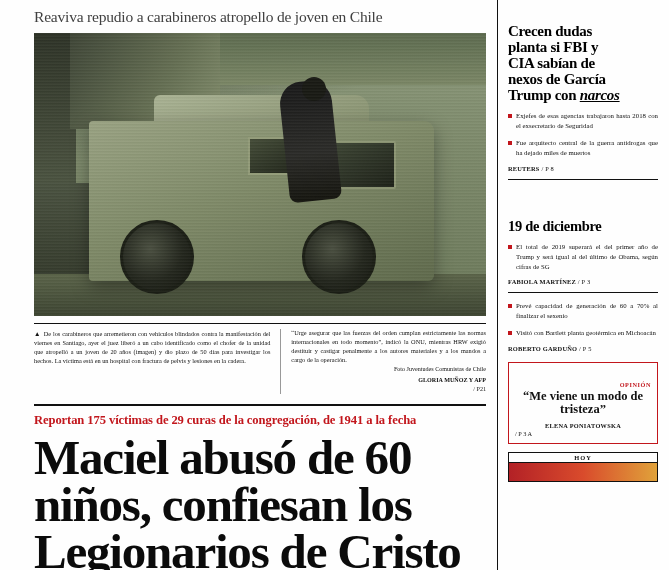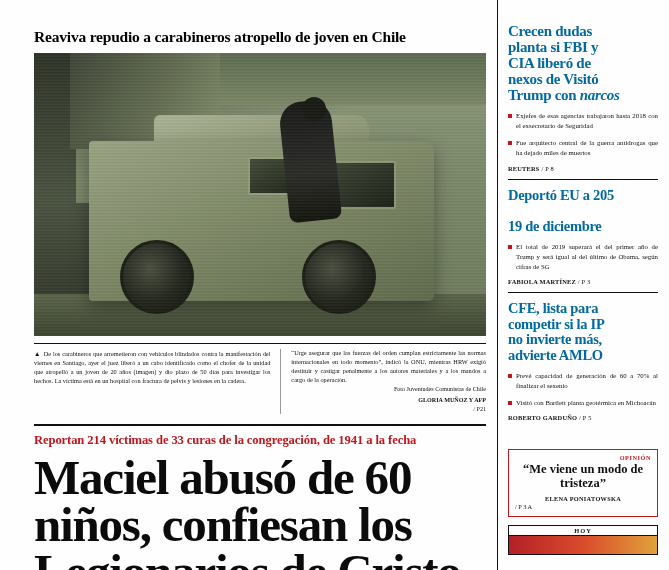--- a/index.html
+++ b/index.html
@@ -24,26 +24,26 @@
   
   .main-col {
     position: absolute;
     left: 34px;
     top: 0;
     width: 452px;
     height: 570px;
   }
 
   .kicker-red {
-    color: #000000;
-    font-weight: bold;
+    color: #404040;
+    font-weight: normal;
     font-size: 15.5px;
     letter-spacing: -0.2px;
     line-height: 1.1;
-    margin-top: 28px;
+    margin-top: 8px;
     white-space: nowrap;
   }
 
   .photo-wrap {
     position: relative;
     margin-top: 8px;
     width: 452px;
     height: 283px;
     overflow: hidden;
     background: #6f7b5c;
@@ -212,27 +212,27 @@
     border-left: 1px solid #111;
     padding-left: 10px;
     box-sizing: content-box;
   }
   .rc-head {
     font-weight: bold;
     font-size: 15px;
     line-height: 1.06;
     letter-spacing: -0.3px;
     margin-top: 24px;
-    color: #0369a1;
+    color: #000000;
   }
   .rc-head.small {
     font-size: 14.5px;
     margin-top: 0;
   }
-  .rc-head em { font-style: italic; }
+  .rc-head em { font-style: italic; text-decoration: underline; }
   .bullets { margin-top: 8px; }
   .bullet {
     display: flex;
     font-size: 6.8px;
     line-height: 1.45;
     margin-bottom: 7px;
     text-align: justify;
   }
   .bullet .sq {
     flex: 0 0 auto;
@@ -248,22 +248,22 @@
   }
   .byline .pg { font-weight: normal; }
   .rc-rule {
     border-top: 1px solid #111;
     margin: 7px 0 8px 0;
   }
 
   
   .opinion-box {
     border: 1px solid #c2161c;
-    margin-top: 28px;
-    padding: 4px 6px 6px 6px;
+    margin-top: 10px;
+    padding: 18px 6px 6px 6px;
     text-align: center;
   }
   .opinion-label {
     color: #c2161c;
     font-size: 6.2px;
     font-weight: bold;
     letter-spacing: 0.6px;
     text-align: right;
   }
   .opinion-title {
@@ -335,33 +335,33 @@
       <div class="caption-right">
         <span>“Urge asegurar que las fuerzas del orden cumplan estrictamente las normas internacionales en todo momento”, indicó la ONU, mientras HRW exigió destituir y castigar penalmente a los autores materiales y a los mandos a cargo de la operación.</span>
         <span class="cap-credit2">Foto Juventudes Comunistas de Chile</span>
         <span class="cap-credit">GLORIA MUÑOZ Y AFP</span>
         <span class="cap-credit2">/ P21</span>
       </div>
     </div>
 
     <div class="rule-thick"></div>
 
-    <div class="kicker-red2">Reportan 214 víctimas de 33 curas de la congregación, de 1941 a la fecha</div>
+    <div class="kicker-red2">Reportan 175 víctimas de 29 curas de la congregación, de 1941 a la fecha</div>
 
     <div class="headline">Maciel abusó de 60 niños, confiesan los Legionarios de Cristo</div>
   </div>
 
   <div class="right-col">
 
     <div>
       <div class="rc-head">
         <span>Crecen dudas</span><br>
         <span>planta si FBI y</span><br>
-        <span>CIA liberó de</span><br>
-        <span>nexos de Visitó</span><br>
+        <span>CIA sabían de</span><br>
+        <span>nexos de García</span><br>
         <span>Trump con </span><em>narcos</em>
       </div>
       <div class="bullets">
         <div class="bullet">
           <span class="sq"></span>
           <span>Exjefes de esas agencias trabajaron hasta 2018 con el exsecretario de Seguridad</span>
         </div>
         <div class="bullet">
           <span class="sq"></span>
           <span>Fue arquitecto central de la guerra antidrogas que ha dejado miles de muertos</span>
@@ -370,45 +370,39 @@
       <div class="byline">
         <span>REUTERS</span>
         <span class="pg">/ P 8</span>
       </div>
     </div>
 
     <div class="rc-rule"></div>
 
     <div>
       <div class="rc-head small">
-        <span>Deportó EU a 205</span><br>
+        <br>
         <br>
         <span>19 de diciembre</span>
       </div>
       <div class="bullets">
         <div class="bullet">
           <span class="sq"></span>
           <span>El total de 2019 superará el del primer año de Trump y será igual al del último de Obama, según cifras de SG</span>
         </div>
       </div>
       <div class="byline">
         <span>FABIOLA MARTÍNEZ</span>
         <span class="pg">/ P 3</span>
       </div>
     </div>
 
     <div class="rc-rule"></div>
 
     <div>
-      <div class="rc-head small">
-        <span>CFE, lista para</span><br>
-        <span>competir si la IP</span><br>
-        <span>no invierte más,</span><br>
-        <span>advierte AMLO</span>
-      </div>
       <div class="bullets">
         <div class="bullet">
           <span class="sq"></span>
           <span>Prevé capacidad de generación de 60 a 70% al finalizar el sexenio</span>
         </div>
         <div class="bullet">
           <span class="sq"></span>
           <span>Visitó con Bartlett planta geotérmica en Michoacán</span>
         </div>
       </div>

